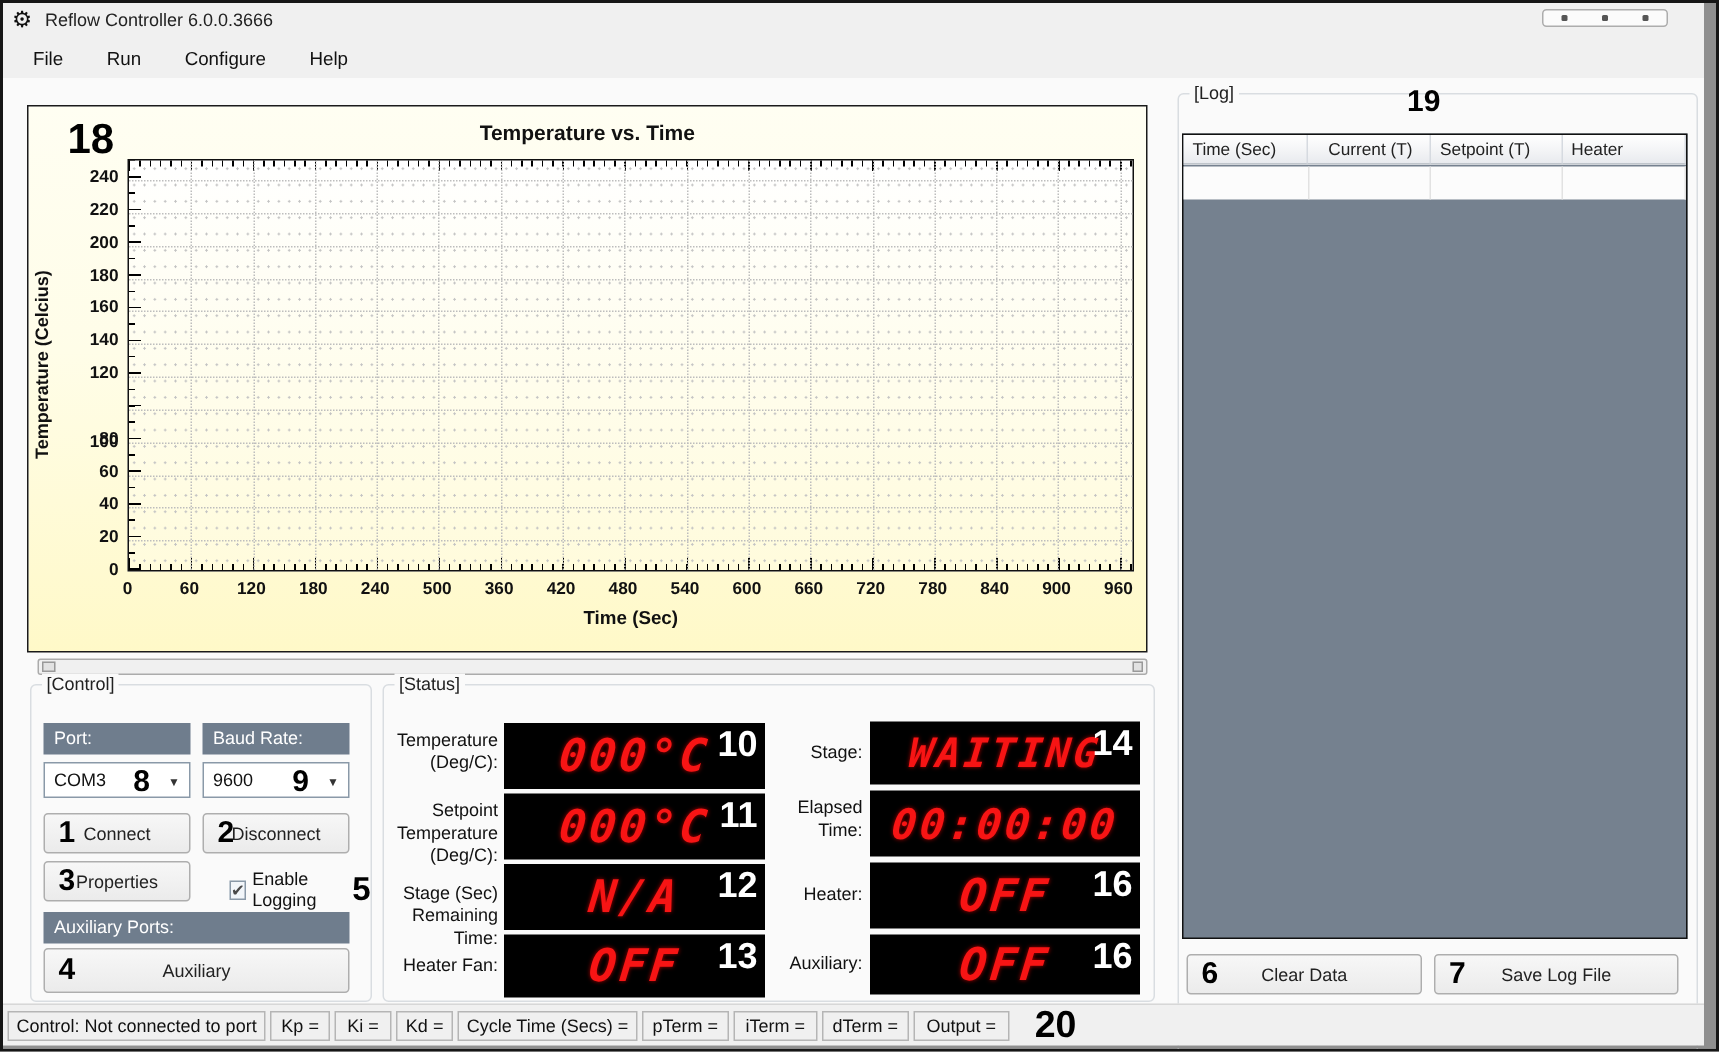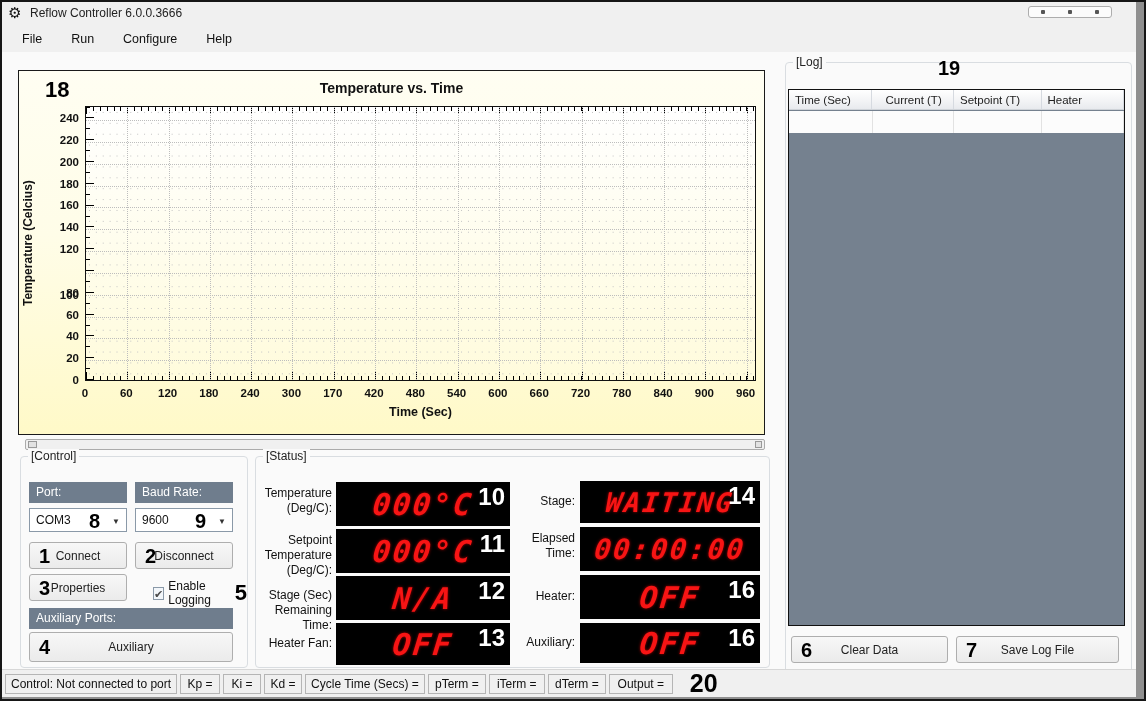--- a/index.html
+++ b/index.html
@@ -74,21 +74,21 @@
 
   .combo { position:absolute; height:24px; background:#fff; border:1px solid #8a99a8; font-size:12px; color:#111;
     display:flex; align-items:center; padding-left:6px; }
   .combo .arrow { position:absolute; right:6px; top:8px; font-size:8px; color:#333; }
 
   .btn { position:absolute; border:1px solid #aeaeae; border-radius:3px;
     background:linear-gradient(180deg,#f7f7f7,#ebebeb); font-size:12px; color:#222;
     display:flex; align-items:center; justify-content:center; }
 
   .ann { font-weight:bold; color:#000; font-family:"Liberation Sans",sans-serif; font-style:normal; }
-  .ann-big { font-size:22px; }
+  .ann-big { font-size:28px; }
   .ann-btn { font-size:20px; position:absolute; left:9px; top:50%; transform:translateY(-50%); }
   .ann-combo { font-size:20px; position:absolute; right:26px; top:1px; }
 
   .checkbox-row { position:absolute; left:132px; top:122px; display:flex; align-items:center; }
   .checkbox { width:13px; height:13px; border:1px solid #8a99a8; background:#f2f6fa; font-size:11px; line-height:12px;
     text-align:center; color:#4a4a4a; }
   .checkbox-label { font-size:12px; color:#111; margin-left:4px; }
 
   
   .st-label { position:absolute; font-size:12px; color:#111; text-align:right; white-space:pre-line; line-height:1.25; }
@@ -199,22 +199,22 @@
           <div style="top: 49.746px;">200</div>
           <div style="top: 27.9206px;">220</div>
           <div style="top: 6.09524px;">240</div>
         </div>
       <div class="x-labels" id="xlabels">
           <div style="left: -17px;">0</div>
           <div style="left: 24.2923px;">60</div>
           <div style="left: 65.5846px;">120</div>
           <div style="left: 106.877px;">180</div>
           <div style="left: 148.169px;">240</div>
-          <div style="left: 189.462px;">300</div>
-          <div style="left: 230.754px;">170</div>
+          <div style="left: 189.462px;">500</div>
+          <div style="left: 230.754px;">360</div>
           <div style="left: 272.046px;">420</div>
           <div style="left: 313.338px;">480</div>
           <div style="left: 354.631px;">540</div>
           <div style="left: 395.923px;">600</div>
           <div style="left: 437.215px;">660</div>
           <div style="left: 478.508px;">720</div>
           <div style="left: 519.8px;">780</div>
           <div style="left: 561.092px;">840</div>
           <div style="left: 602.385px;">900</div>
           <div style="left: 643.677px;">960</div>

